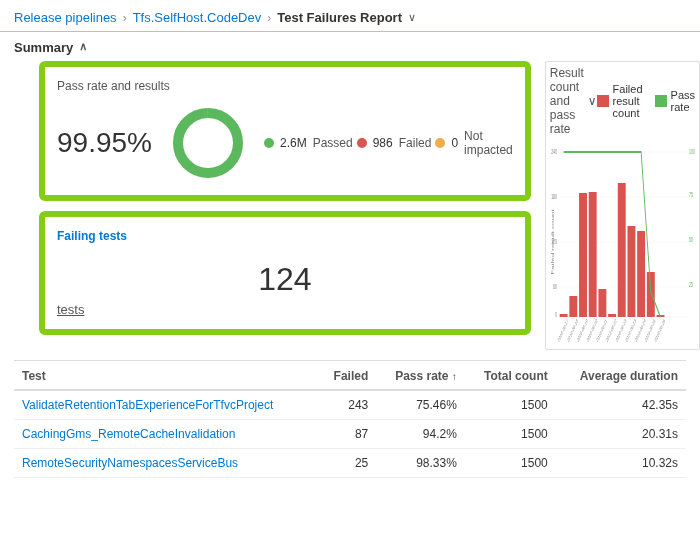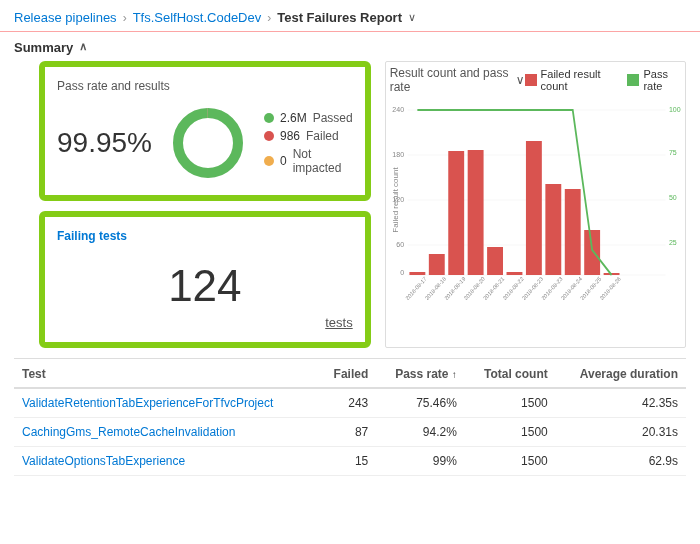--- a/index.html
+++ b/index.html
@@ -86,21 +86,21 @@
       flex-shrink: 0;
     }
 
     .donut-container svg {
       width: 80px;
       height: 80px;
     }
 
     .legend {
       display: flex;
-      flex-direction: column;
+      flex-direction: row;
       gap: 4px;
       font-size: 12px;
     }
 
     .legend-item {
       display: flex;
       align-items: center;
       gap: 6px;
     }
 
@@ -109,29 +109,29 @@
       height: 10px;
       border-radius: 50%;
       flex-shrink: 0;
     }
 
     .legend-label { color: #555; }
     .legend-value { color: #333; font-weight: 500; }
 
     
     .failing-count {
-      font-size: 44px;
+      font-size: 32px;
       font-weight: 300;
       text-align: center;
       padding: 10px 0 4px 0;
     }
     .failing-label {
       font-size: 13px;
       color: #555;
-      text-align: right;
+      text-align: left;
       text-decoration: underline;
     }
     .failing-card-title {
       font-size: 12px;
       color: #0078d4;
       font-weight: 600;
       margin-bottom: 8px;
     }
 
     
@@ -396,21 +396,21 @@
     <td class="num">42.35s</td>
   </tr>
         <tr>
     <td class="link-cell">CachingGms_RemoteCacheInvalidation</td>
     <td class="num">87</td>
     <td class="num">94.2%</td>
     <td class="num">1500</td>
     <td class="num">20.31s</td>
   </tr>
         <tr>
-    <td class="link-cell">ValidateOptionsTabExperience</td>
-    <td class="num">15</td>
-    <td class="num">99%</td>
+    <td class="link-cell">RemoteSecurityNamespacesServiceBus</td>
+    <td class="num">25</td>
+    <td class="num">98.33%</td>
     <td class="num">1500</td>
-    <td class="num">62.9s</td>
+    <td class="num">10.32s</td>
   </tr>
       </tbody>
   </table>
 </div>
 
 </body></html>

